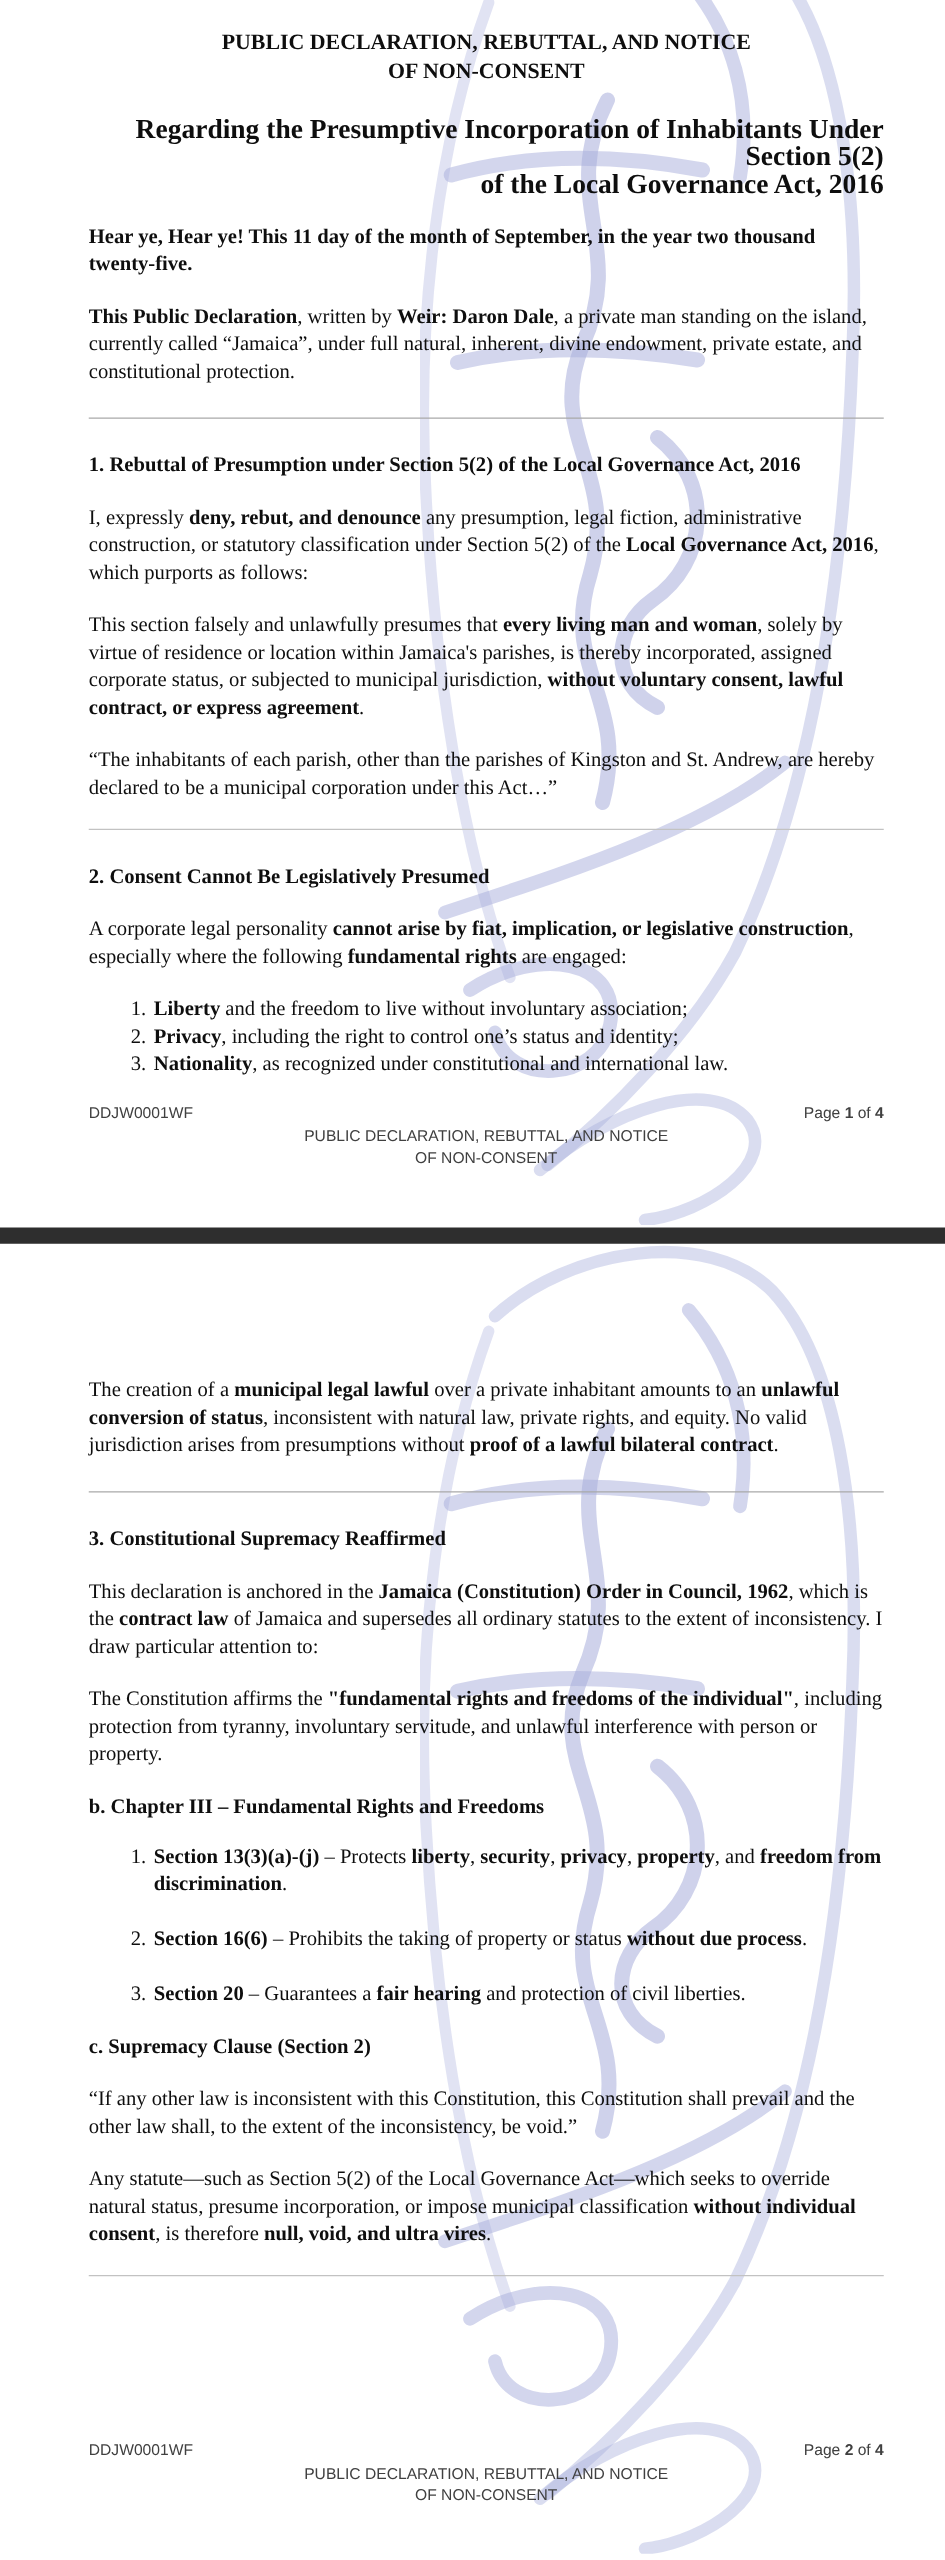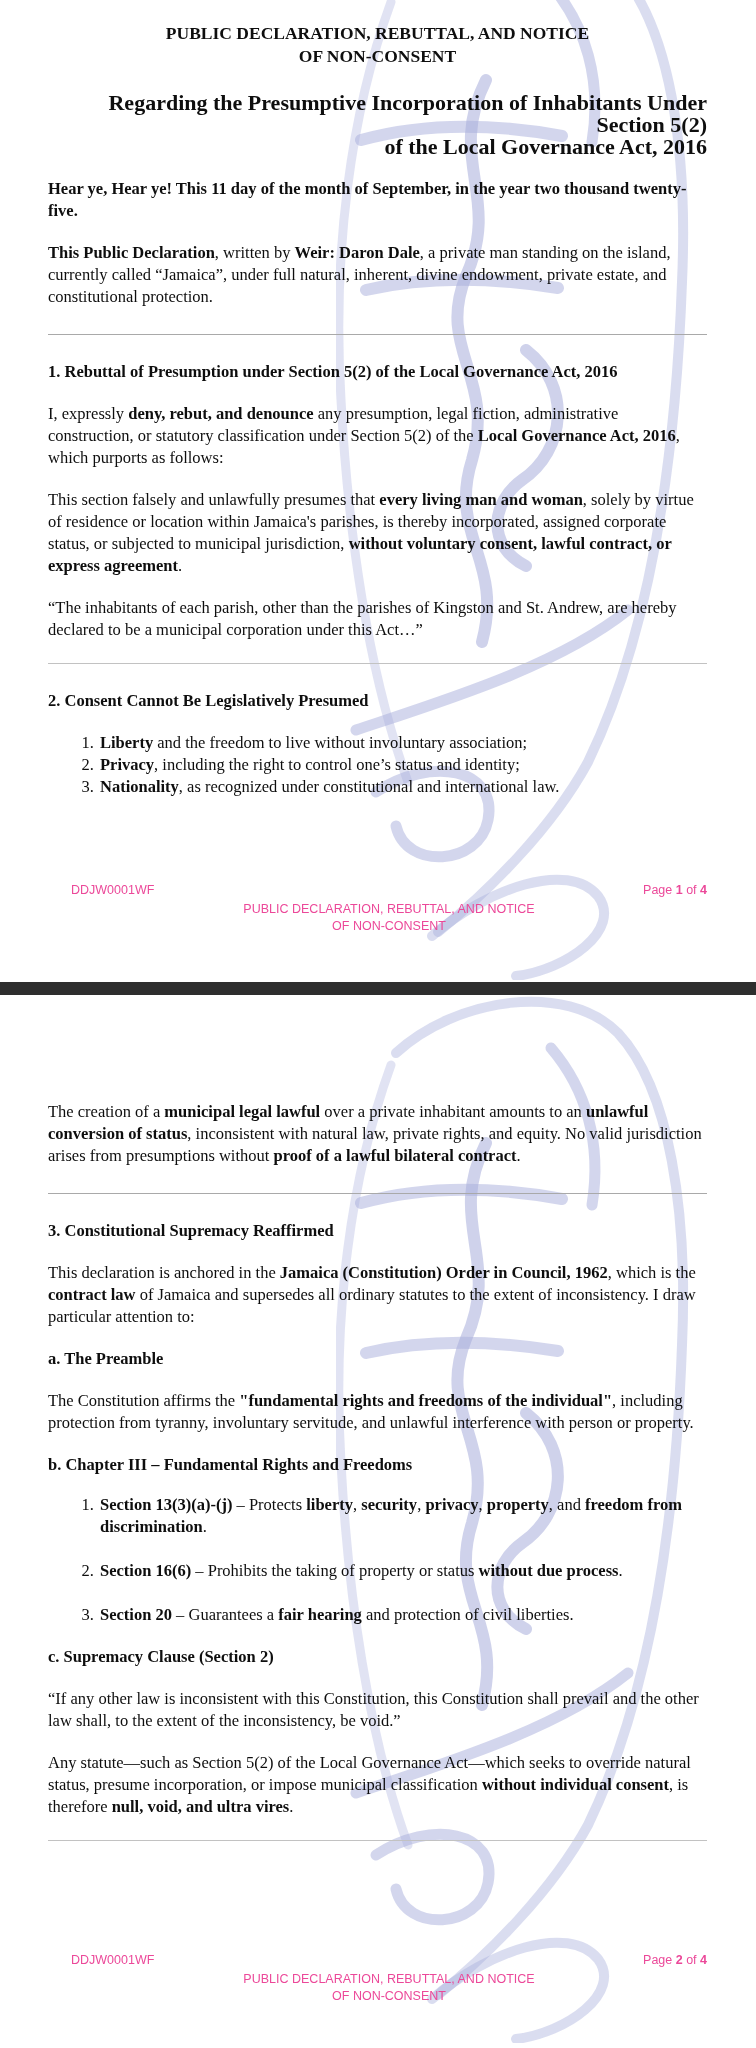--- a/index.html
+++ b/index.html
@@ -1,38 +1,38 @@
 <!DOCTYPE html>
 <html style="--wm: #a8addb; --sep: #2e2e2e;"><head>
 <meta charset="utf-8">
 <style>
   html,body{margin:0;padding:0;background:#ffffff;}
   body{width:756px;font-family:"Liberation Serif","DejaVu Serif",serif;color:#0e0e0e;}
   #doc{position:relative;width:756px;height:2048px;overflow:hidden;background:#fff;}
-  .page{position:relative;overflow:hidden;box-sizing:border-box;padding-left:48px;padding-right:49px;}
+  .page{position:relative;overflow:hidden;box-sizing:border-box;padding-left:71px;padding-right:49px;}
   .page-1{height:982px;padding-top:14px;}
   .page-2{height:1053px;padding-top:106px;}
   .wm{position:absolute;top:0;left:336px;width:420px;height:1050px;color:var(--wm,#a8addb);pointer-events:none;}
   .page-1 .wm{top:-70px;}
   .page-2 .wm{top:-2px;}
   .content{position:relative;z-index:2;}
   .doc-title{font-size:17.5px;line-height:23px;font-weight:bold;text-align:center;margin:8px 0 0;}
   .doc-subtitle{font-size:22px;line-height:22px;font-weight:bold;text-align:right;margin:24px 0 0;}
   p.para{font-size:16.5px;line-height:22px;margin:20px 0 0;}
   p.para.all-bold{font-weight:bold;}
   h2.sec{font-size:16.5px;line-height:22px;margin:26px 0 0;font-weight:bold;}
   h3.subsec{font-size:16.5px;line-height:22px;margin:20px 0 0;font-weight:bold;}
   hr.rule{border:none;border-top:1px solid #a9a9a9;margin:26px 0 0;height:0;}
   hr.rule.light{border-top-color:#c2c2c2;margin-top:22px;}
   ol.num{font-size:16.5px;line-height:22px;margin:20px 0 0;padding-left:50px;}
   ol.num li{padding-left:2px;}
   ol.num.spaced{margin-top:18px;}
   ol.num.spaced li{margin-bottom:22px;}
   ol.num.spaced li:last-child{margin-bottom:0;margin-top:10px;}
-  .page-footer{position:absolute;left:71px;right:49px;z-index:2;font-family:"Liberation Sans","DejaVu Sans",sans-serif;font-size:12.5px;line-height:17px;color:#ec4899;}
+  .page-footer{position:absolute;left:71px;right:49px;z-index:2;font-family:"Liberation Sans","DejaVu Sans",sans-serif;font-size:12.5px;line-height:17px;color:#404040;}
   .page-1 .page-footer{top:882px;}
   .page-2 .page-footer{top:957px;}
   .footer-row{display:flex;justify-content:space-between;align-items:baseline;}
   .footer-center{text-align:center;margin-top:2px;}
   .separator{width:756px;height:13px;background:var(--sep,#2e2e2e);}
   b{font-weight:bold;}
 </style>
 </head>
 <body>
 
@@ -69,20 +69,21 @@
         </div>
         <p class="para all-bold">Hear ye, Hear ye! This 11 day of the month of September, in the year two thousand twenty-five.</p>
         <p class="para"><b>This Public Declaration</b>, written by <b>Weir: Daron Dale</b>, a private man standing on the island, currently called “Jamaica”, under full natural, inherent, divine endowment, private estate, and constitutional protection.</p>
         <hr class="rule">
         <h2 class="sec">1. Rebuttal of Presumption under Section 5(2) of the Local Governance Act, 2016</h2>
         <p class="para">I, expressly <b>deny, rebut, and denounce</b> any presumption, legal fiction, administrative construction, or statutory classification under Section 5(2) of the <b>Local Governance Act, 2016</b>, which purports as follows:</p>
         <p class="para">This section falsely and unlawfully presumes that <b>every living man and woman</b>, solely by virtue of residence or location within Jamaica's parishes, is thereby incorporated, assigned corporate status, or subjected to municipal jurisdiction, <b>without voluntary consent, lawful contract, or express agreement</b>.</p>
         <p class="para">“The inhabitants of each parish, other than the parishes of Kingston and St. Andrew, are hereby declared to be a municipal corporation under this Act…”</p>
         <hr class="rule light">
         <h2 class="sec">2. Consent Cannot Be Legislatively Presumed</h2>
+        <p class="para">A corporate legal personality <b>cannot arise by fiat, implication, or legislative construction</b>, especially where the following <b>fundamental rights</b> are engaged:</p>
         <ol class="num">
           <li><b>Liberty</b> and the freedom to live without involuntary association;</li>
           <li><b>Privacy</b>, including the right to control one’s status and identity;</li>
           <li><b>Nationality</b>, as recognized under constitutional and international law.</li>
         </ol>
       </div>
     <div class="page-footer">
         <div class="footer-row">
           <span>DDJW0001WF</span>
           <span>Page <b>1</b> of <b>4</b></span>
@@ -96,21 +97,20 @@
   <div class="separator"></div>
   <section class="page page-2">
     <svg class="wm" viewBox="0 0 420 1050">
         <use href="#sig"></use>
       </svg>
     <div class="content">
         <p class="para" style="margin-top: 0px;">The creation of a <b>municipal legal lawful</b> over a private inhabitant amounts to an <b>unlawful conversion of status</b>, inconsistent with natural law, private rights, and equity. No valid jurisdiction arises from presumptions without <b>proof of a lawful bilateral contract</b>.</p>
         <hr class="rule">
         <h2 class="sec">3. Constitutional Supremacy Reaffirmed</h2>
         <p class="para">This declaration is anchored in the <b>Jamaica (Constitution) Order in Council, 1962</b>, which is the <b>contract law</b> of Jamaica and supersedes all ordinary statutes to the extent of inconsistency. I draw particular attention to:</p>
-        <h3 class="subsec">a. The Preamble</h3>
         <p class="para">The Constitution affirms the <b>"fundamental rights and freedoms of the individual"</b>, including protection from tyranny, involuntary servitude, and unlawful interference with person or property.</p>
         <h3 class="subsec">b. Chapter III – Fundamental Rights and Freedoms</h3>
         <ol class="num spaced">
           <li><b>Section 13(3)(a)-(j)</b> – Protects <b>liberty</b>, <b>security</b>, <b>privacy</b>, <b>property</b>, and <b>freedom from discrimination</b>.</li>
           <li><b>Section 16(6)</b> – Prohibits the taking of property or status <b>without due process</b>.</li>
           <li><b>Section 20</b> – Guarantees a <b>fair hearing</b> and protection of civil liberties.</li>
         </ol>
         <h3 class="subsec">c. Supremacy Clause (Section 2)</h3>
         <p class="para">“If any other law is inconsistent with this Constitution, this Constitution shall prevail and the other law shall, to the extent of the inconsistency, be void.”</p>
         <p class="para">Any statute—such as Section 5(2) of the Local Governance Act—which seeks to override natural status, presume incorporation, or impose municipal classification <b>without individual consent</b>, is therefore <b>null, void, and ultra vires</b>.</p>

